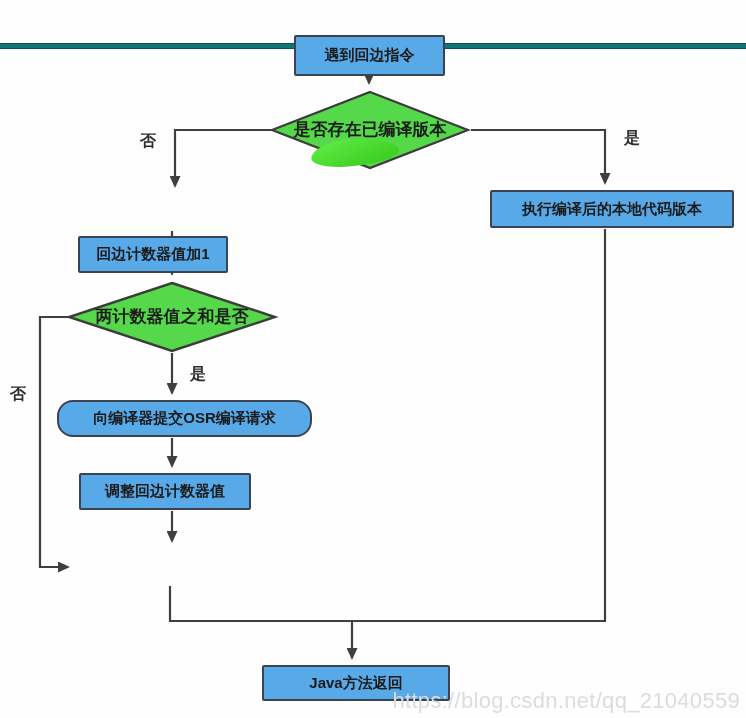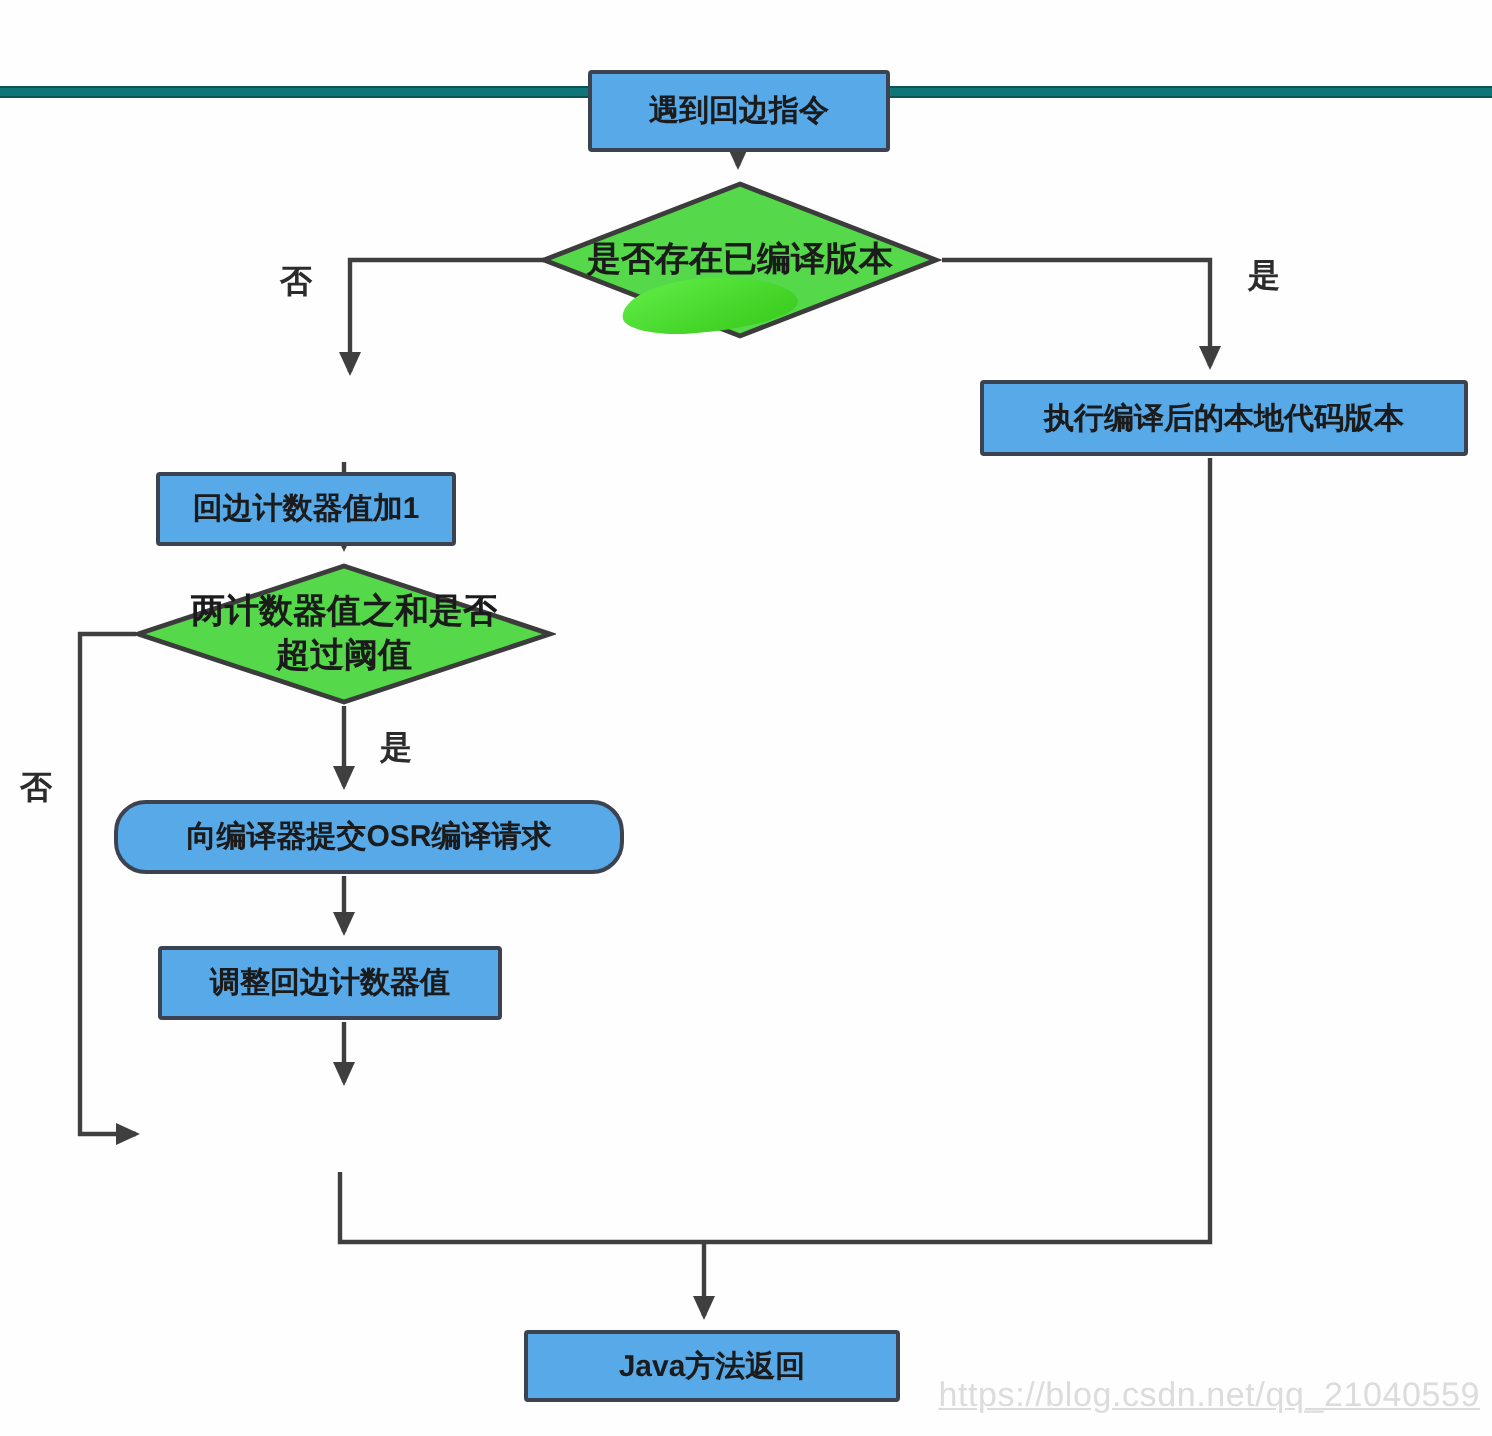--- a/index.html
+++ b/index.html
@@ -65,25 +65,24 @@
   
   .green-blob{
     position:absolute;left:311px;top:139px;width:88px;height:27px;
     background:linear-gradient(160deg,#59e63f 20%,#3ed022 80%);
     border-radius:46% 54% 62% 38% / 62% 55% 45% 38%;
     transform:rotate(-4deg);
     z-index:4;
   }
   .watermark{
     position:absolute;right:6px;top:688px;
-    font-size:17px;color:var(--watermark_color,#dcdcdc);
+    font-size:22px;color:var(--watermark_color,#dcdcdc);
     letter-spacing:.3px;
     z-index:5;
     white-space:nowrap;
-    text-decoration:underline;
   }
 </style>
 </head>
 <body>
 
 <div class="stage">
 
   <div class="teal-line"></div>
 
   <svg class="connectors">
@@ -132,21 +131,20 @@
   <div class="node box" style="left:490px;top:190px;width:244px;height:38px;">
     <span>执行编译后的本地代码版本</span>
   </div>
 
   <div class="node diamond" style="left:66px;top:281px;width:212px;height:72px;">
     <svg viewBox="0 0 212 72" preserveAspectRatio="none">
       <polygon points="106,2 209,36 106,70 3,36"></polygon>
     </svg>
     <div class="dlabel">
       <div>两计数器值之和是否</div>
-      <div>超过阈值</div>
     </div>
   </div>
 
   <div class="node box" style="left:57px;top:400px;width:255px;height:37px;border-radius:16px;">
     <span>向编译器提交OSR编译请求</span>
   </div>
 
   <div class="node box" style="left:79px;top:473px;width:172px;height:37px;">
     <span>调整回边计数器值</span>
   </div>

